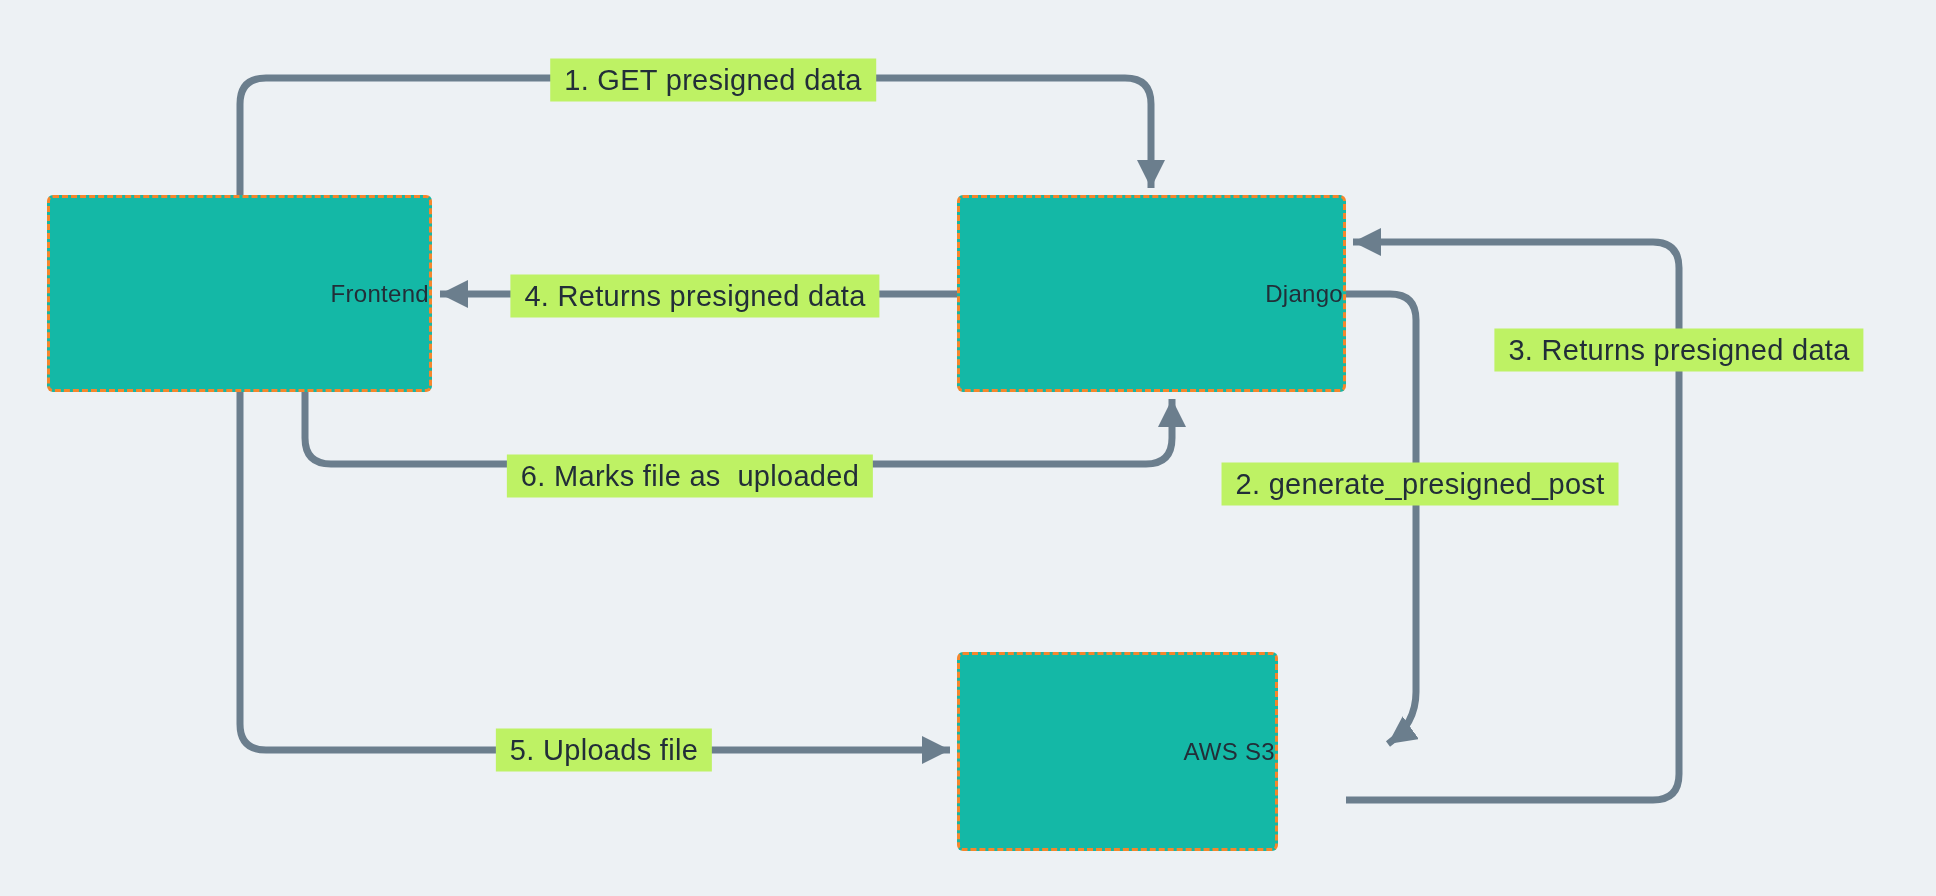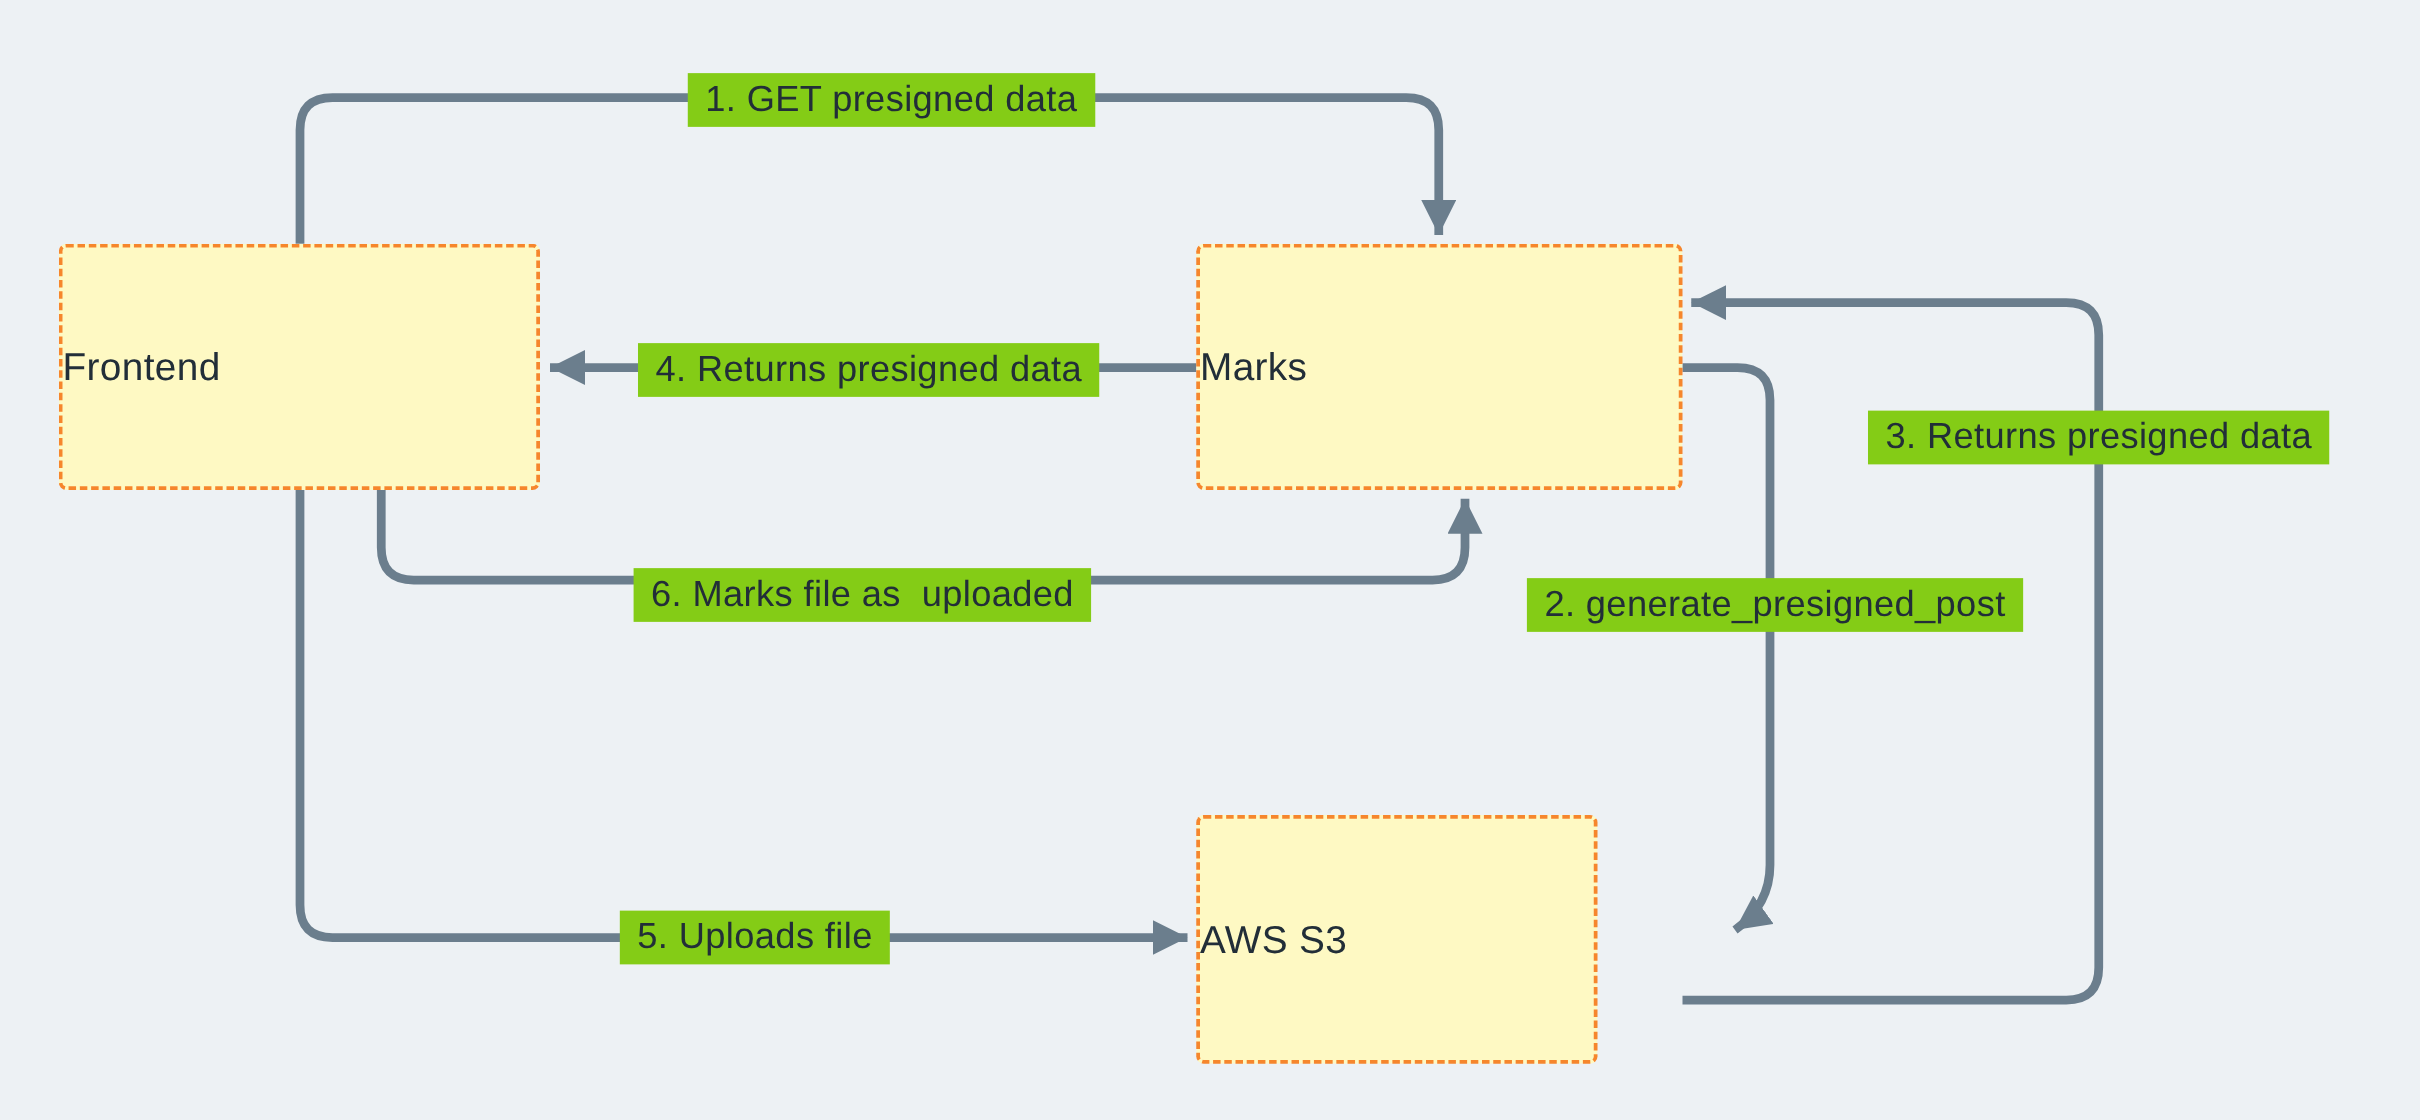--- a/index.html
+++ b/index.html
@@ -16,34 +16,34 @@
     background: #edf1f4;
   }
   svg.wires {
     position: absolute;
     left: 0; top: 0;
     width: 1936px; height: 896px;
   }
   .node {
     position: absolute;
     box-sizing: border-box;
-    background: #fef9c3;
+    background: #14b8a6;
     border: 3px dashed #f6862c;
     border-radius: 6px;
     display: flex;
     align-items: center;
-    justify-content: flex-start;
-    font-size: 31px;
+    justify-content: flex-end;
+    font-size: 24px;
     color: #222e38;
     letter-spacing: 0.3px;
   }
   .arrow-label {
     position: absolute;
     transform: translate(-50%, -50%);
-    background: #84cc16;
+    background: #bef264;
     padding: 5px 14px;
     font-size: 29px;
     color: #222e38;
     white-space: pre;
     letter-spacing: 0.3px;
   }
 </style>
 </head>
 <body>
 
@@ -67,21 +67,21 @@
     <path d="M 1346 800 L 1653 800 Q 1679 800 1679 774 L 1679 268 Q 1679 242 1653 242 L 1353 242" stroke="#6b7e8d" stroke-width="7" marker-end="url(#arrowhead)"></path>
 
     <path d="M 240 392 L 240 724 Q 240 750 266 750 L 950 750" stroke="#6b7e8d" stroke-width="7" marker-end="url(#arrowhead)"></path>
   </svg>
 
   <div class="node" style="left:47px; top:195px; width:385px; height:197px;">
     <span>Frontend</span>
   </div>
 
   <div class="node" style="left:957px; top:195px; width:389px; height:197px;">
-    <span>Marks</span>
+    <span>Django</span>
   </div>
 
   <div class="node" style="left:957px; top:652px; width:321px; height:199px;">
     <span>AWS S3</span>
   </div>
 
   <div class="arrow-label" style="left:713px; top:80px;">1. GET presigned data</div>
 
   <div class="arrow-label" style="left:695px; top:296px;">4. Returns presigned data</div>
 

